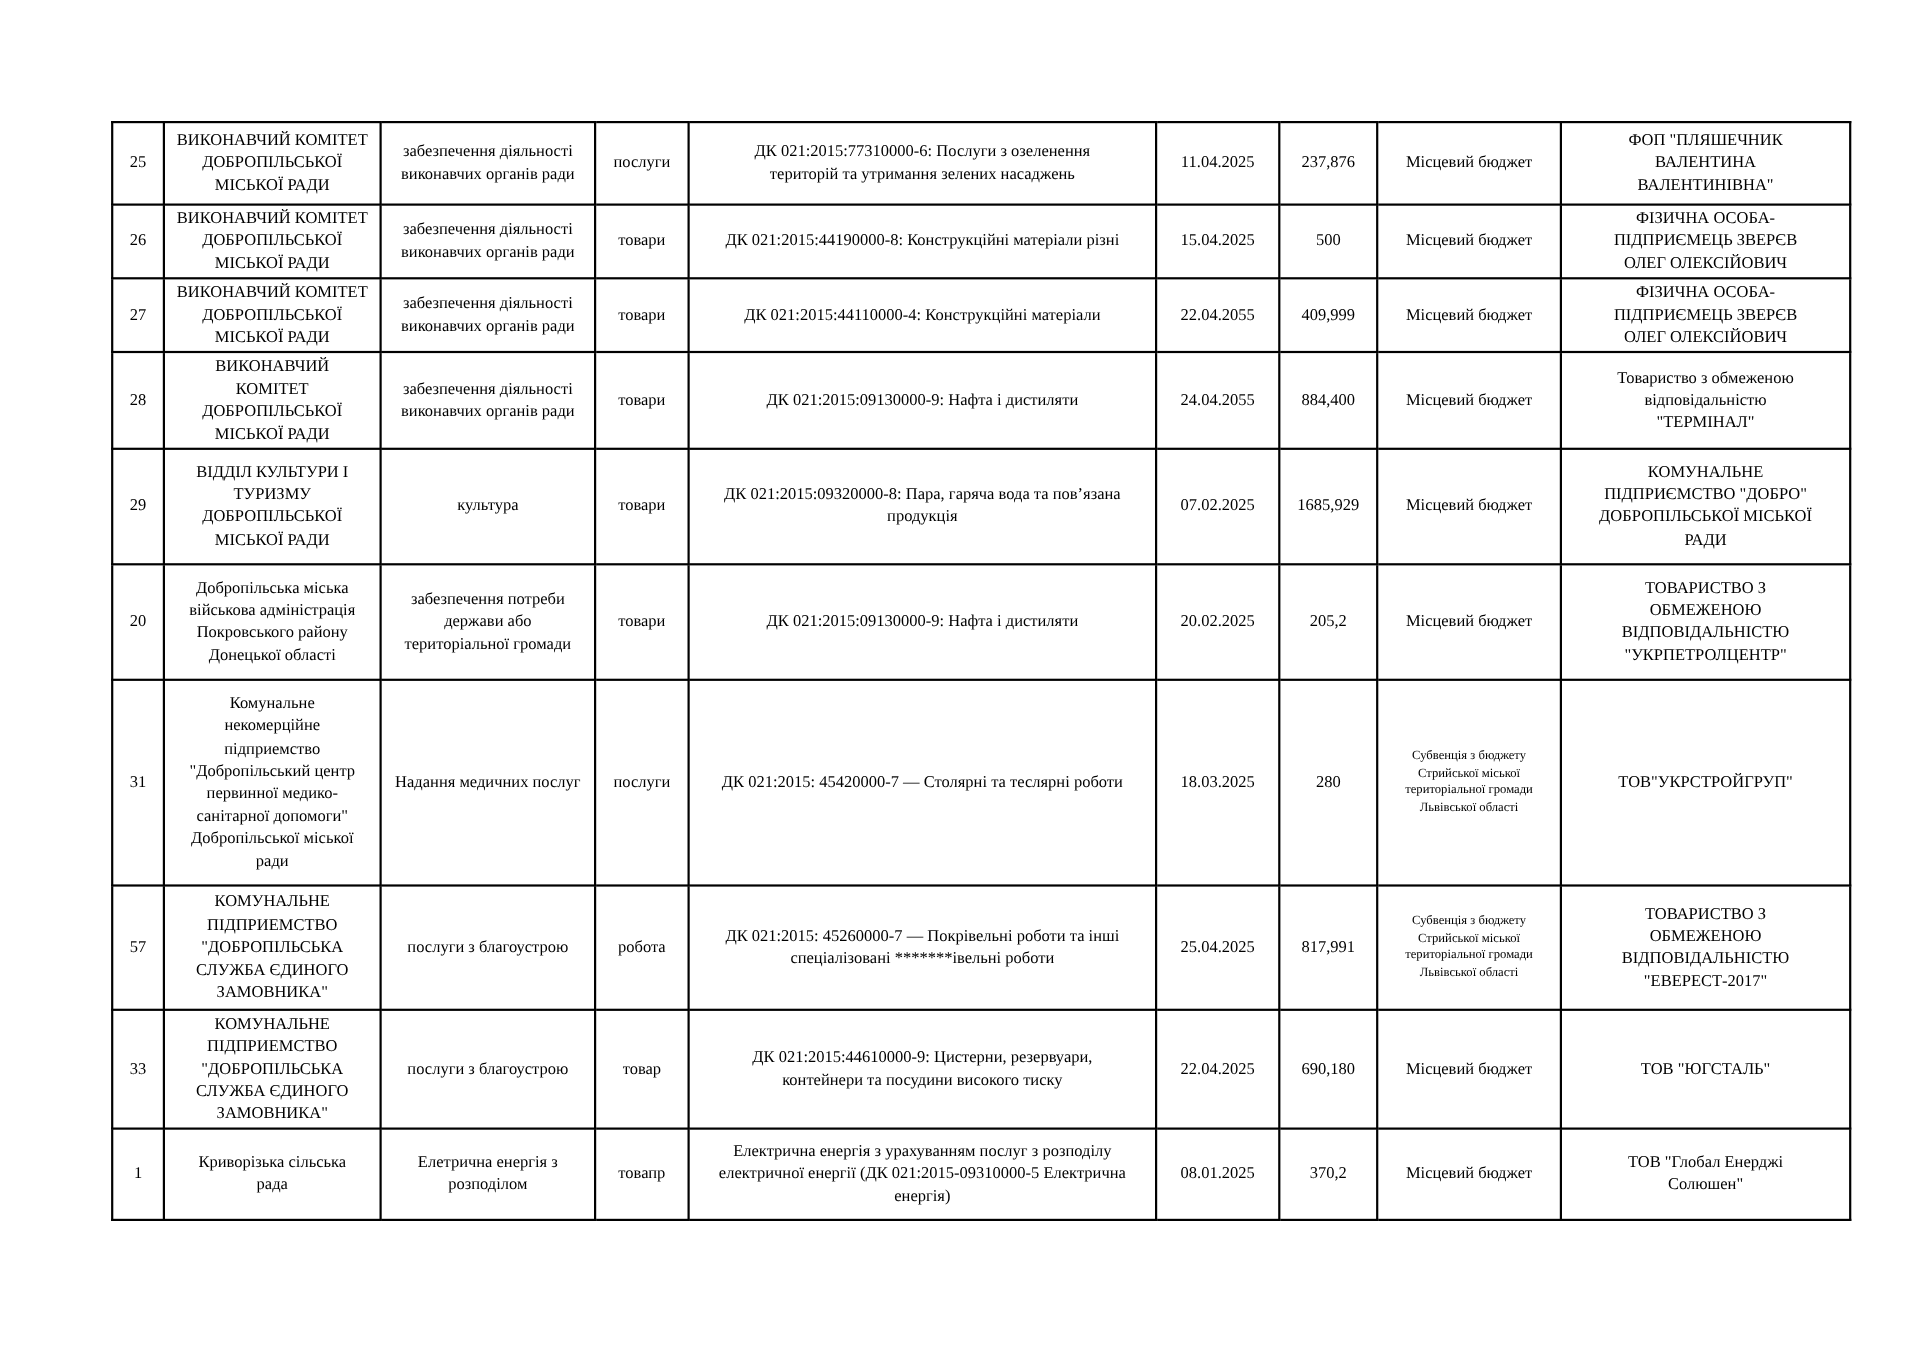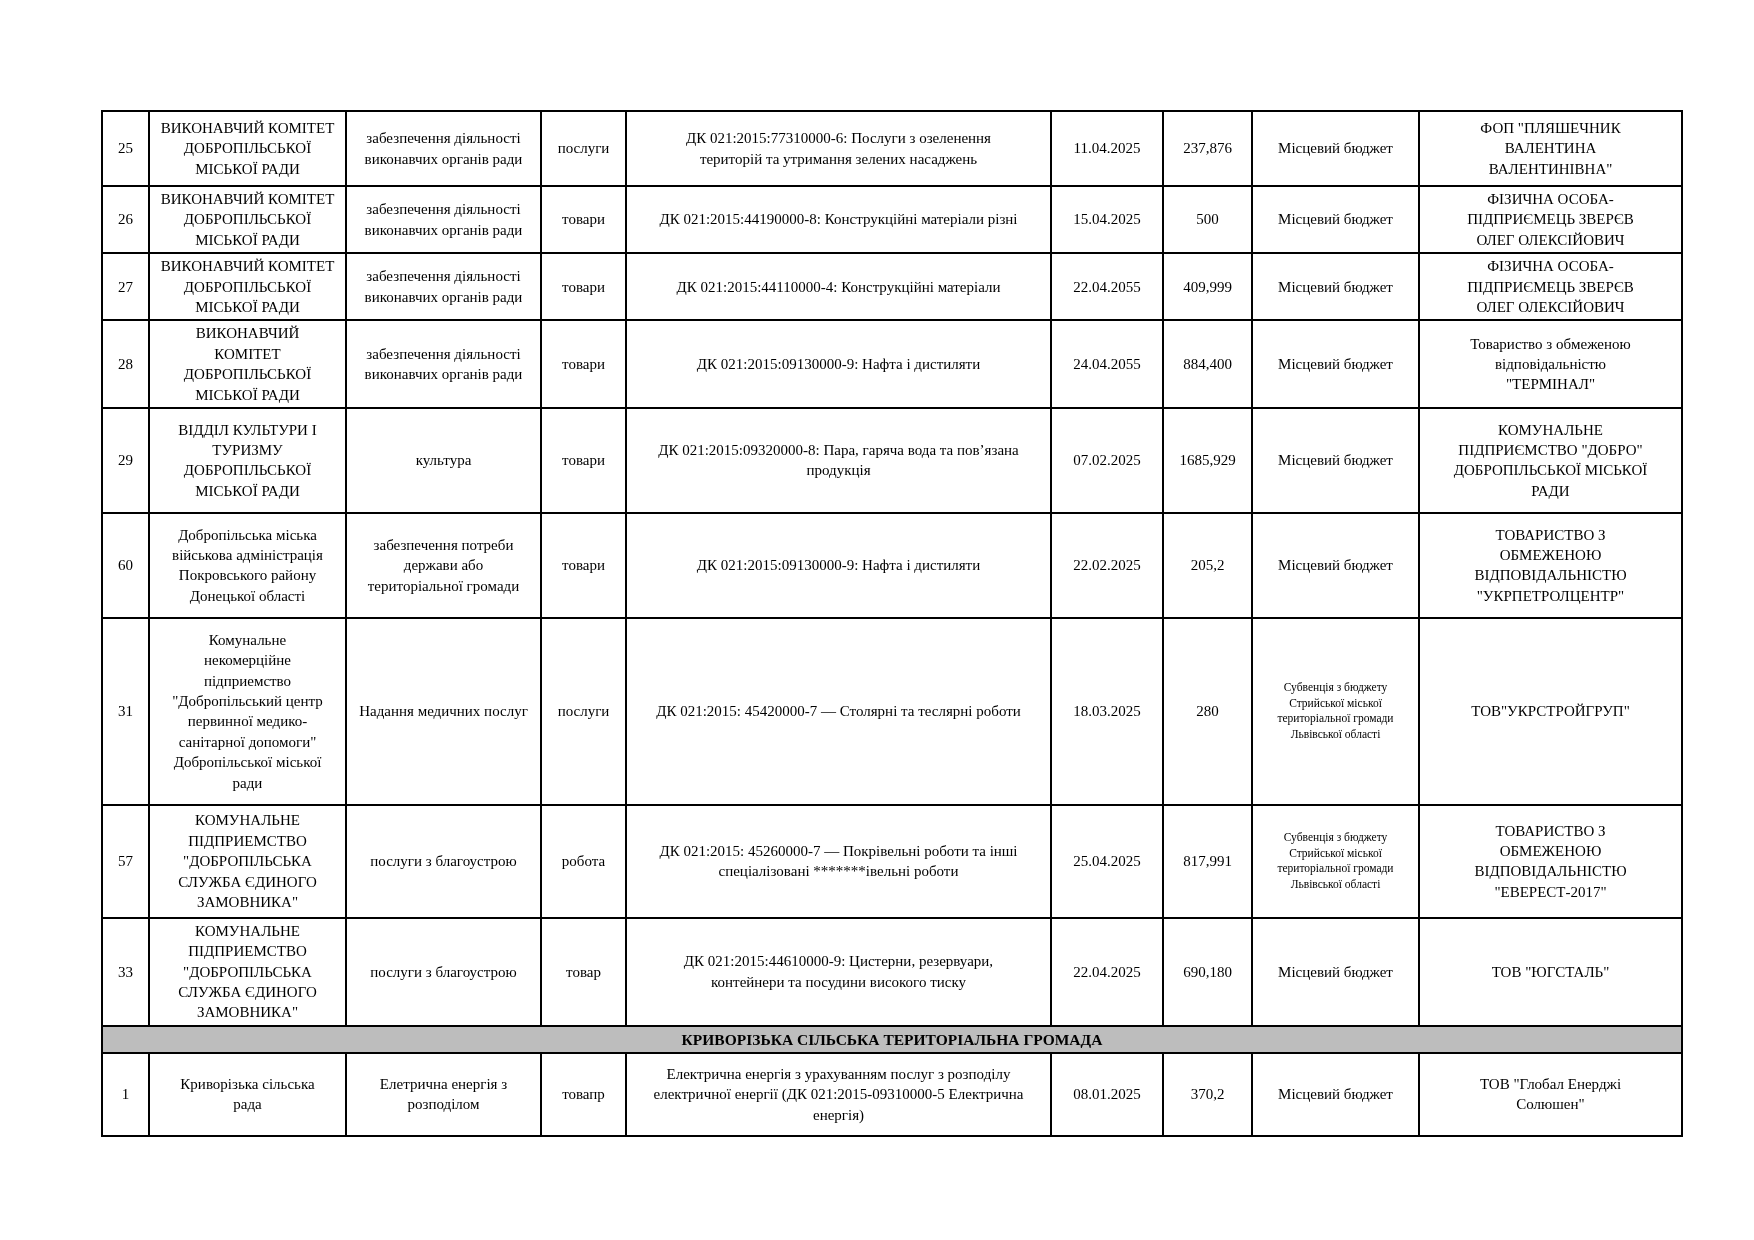--- a/index.html
+++ b/index.html
@@ -141,31 +141,31 @@
 продукція</td>
         <td>07.02.2025</td>
         <td>1685,929</td>
         <td>Місцевий бюджет</td>
         <td>КОМУНАЛЬНЕ
 ПІДПРИЄМСТВО "ДОБРО"
 ДОБРОПІЛЬСЬКОЇ МІСЬКОЇ
 РАДИ</td>
       </tr>
       <tr style="height:105px">
-        <td>60</td>
+        <td>20</td>
         <td>Добропільська міська
 військова адміністрація
 Покровського району
 Донецької області</td>
         <td>забезпечення потреби
 держави або
 територіальної громади</td>
         <td>товари</td>
         <td class="desc-left">ДК 021:2015:09130000-9: Нафта і дистиляти</td>
-        <td>22.02.2025</td>
+        <td>20.02.2025</td>
         <td>205,2</td>
         <td>Місцевий бюджет</td>
         <td>ТОВАРИСТВО З
 ОБМЕЖЕНОЮ
 ВІДПОВІДАЛЬНІСТЮ
 "УКРПЕТРОЛЦЕНТР"</td>
       </tr>
       <tr style="height:187px">
         <td>31</td>
         <td>Комунальне
@@ -218,23 +218,20 @@
 ЗАМОВНИКА"</td>
         <td>послуги з благоустрою</td>
         <td>товар</td>
         <td>ДК 021:2015:44610000-9: Цистерни, резервуари,
 контейнери та посудини високого тиску</td>
         <td>22.04.2025</td>
         <td>690,180</td>
         <td>Місцевий бюджет</td>
         <td>ТОВ "ЮГСТАЛЬ"</td>
       </tr>
-      <tr style="height:24px">
-        <td class="section-header-cell" colspan="9" style="background:#bdbdbd">КРИВОРІЗЬКА СІЛЬСЬКА ТЕРИТОРІАЛЬНА ГРОМАДА</td>
-      </tr>
       <tr style="height:83px">
         <td>1</td>
         <td>Криворізька сільська
 рада</td>
         <td>Елетрична енергія з
 розподілом</td>
         <td>товапр</td>
         <td>Електрична енергія з урахуванням послуг з розподілу
 електричної енергії (ДК 021:2015-09310000-5 Електрична
 енергія)</td>

